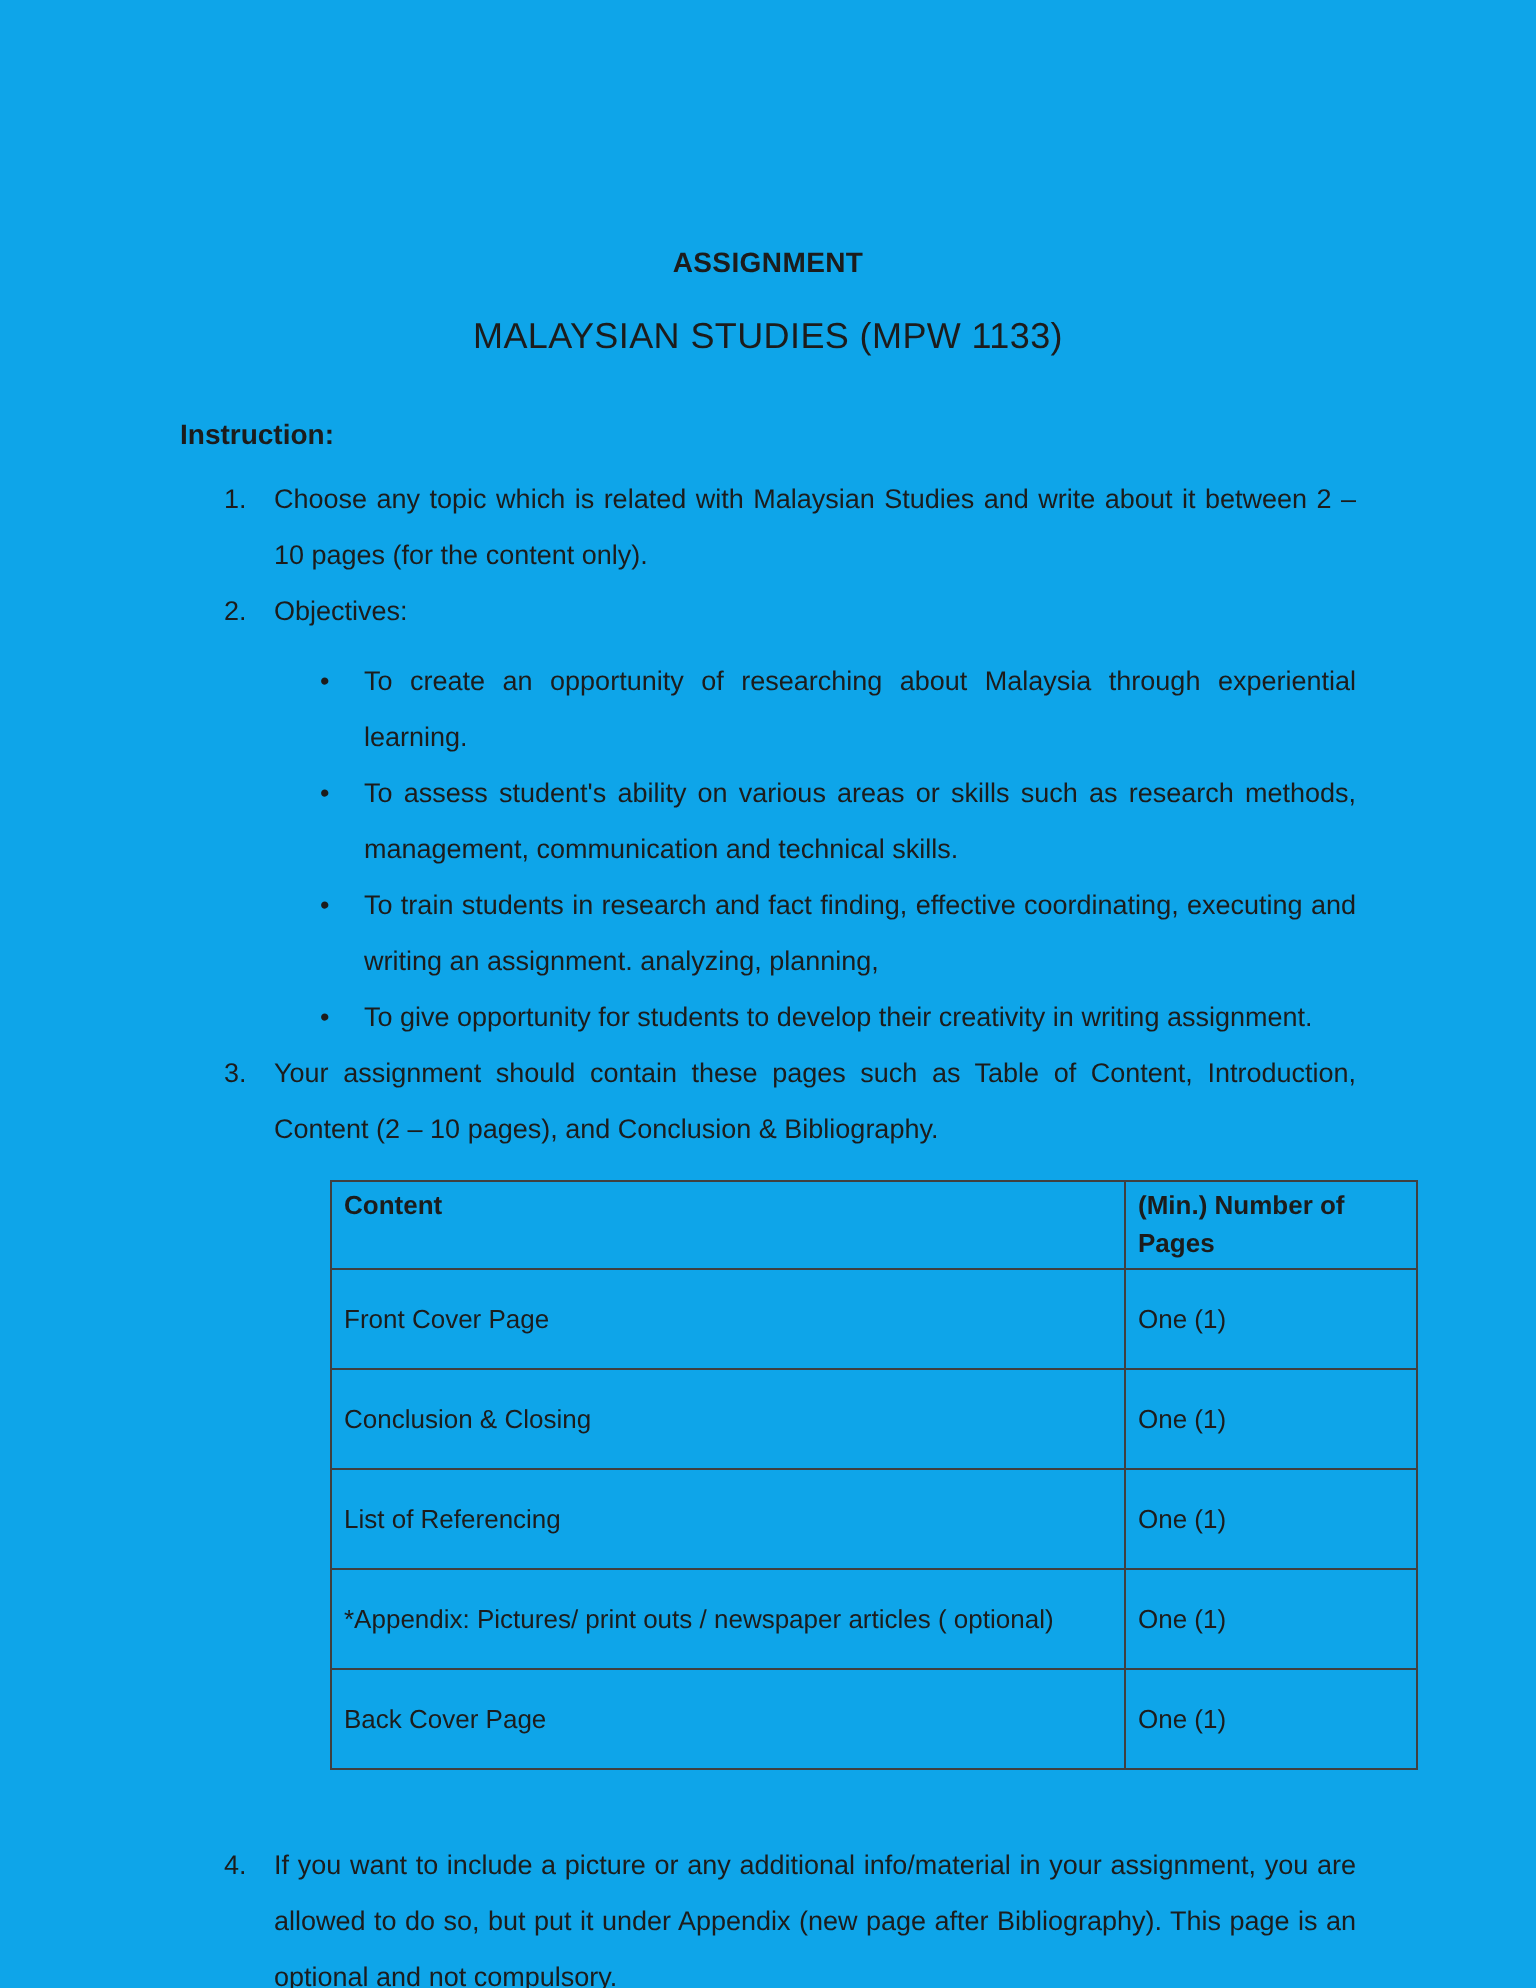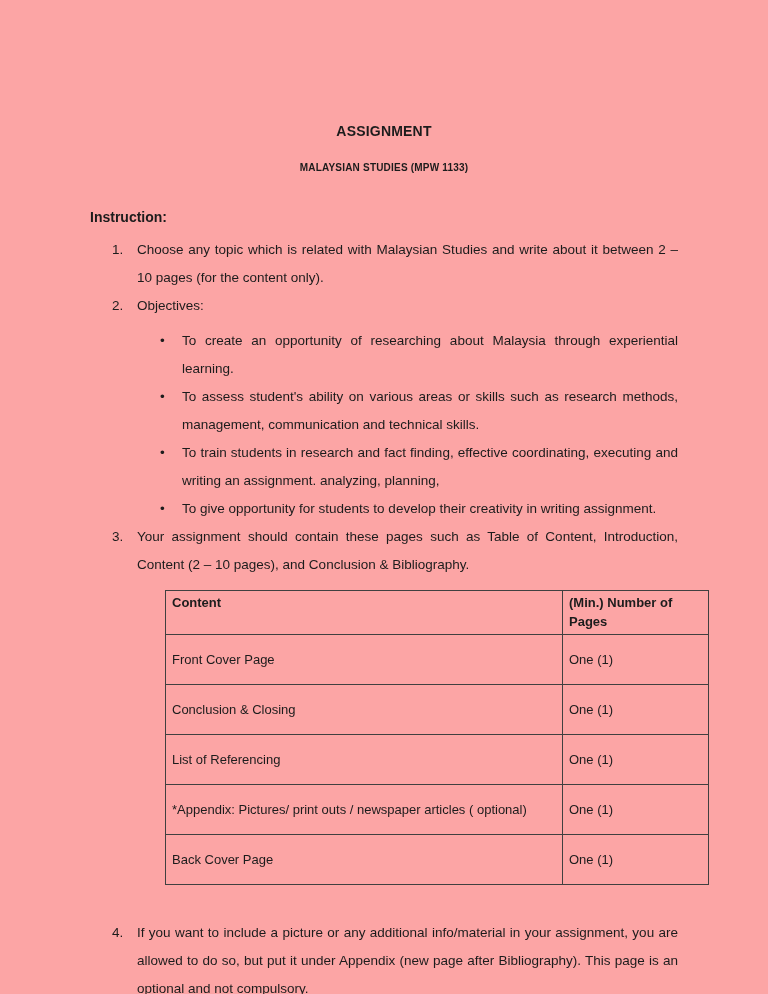--- a/index.html
+++ b/index.html
@@ -2,38 +2,38 @@
 <html><head>
 <meta charset="utf-8">
 <style>
   * { box-sizing: border-box; }
   html, body { margin: 0; padding: 0; background: #ffffff; }
   .page {
     position: relative;
     width: 768px;
     height: 994px;
     margin: 0 auto;
-    background: #fca5a5;
+    background: #0ea5e9;
     font-family: "Liberation Sans", sans-serif;
     color: #1c1c1c;
     overflow: hidden;
   }
   .doc-title {
     padding-top: 124px;
     text-align: center;
     font-weight: 700;
     font-size: 14px;
     line-height: 14px;
     letter-spacing: 0.2px;
   }
   .doc-subtitle {
     margin-top: 23px;
     text-align: center;
-    font-weight: 700;
-    font-size: 10px;
+    font-weight: 400;
+    font-size: 18px;
     line-height: 14px;
     letter-spacing: 0.2px;
   }
   .content {
     padding: 0 90px;
     font-size: 13.5px;
     line-height: 28px;
   }
   .instruction {
     margin-top: 28px;

